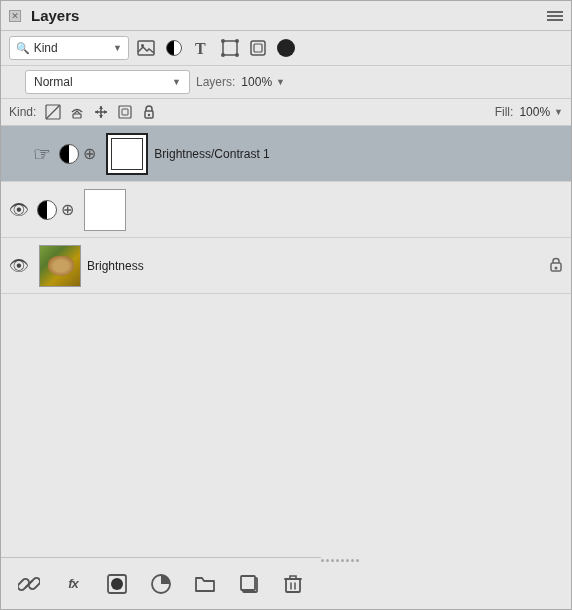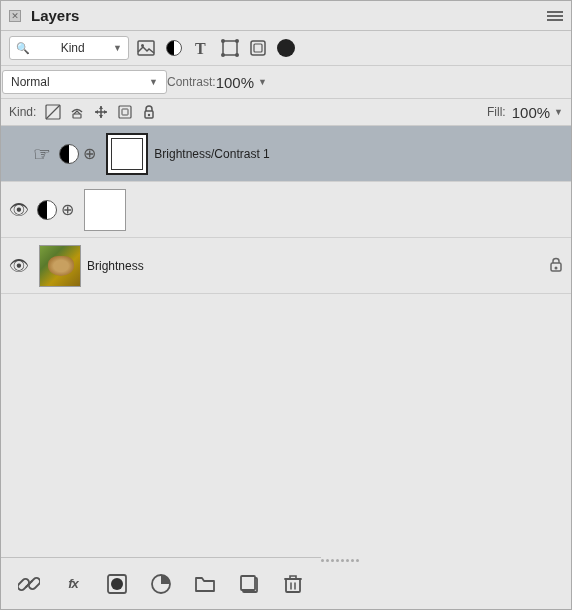--- a/index.html
+++ b/index.html
@@ -88,21 +88,20 @@
       gap: 4px;
     }
     .search-icon-sm {
       font-size: 11px;
       color: #666;
     }
     .search-text {
       font-size: 12px;
       color: #333;
       flex: 1;
-      margin-left: 27px;
     }
     .dropdown-arrow {
       font-size: 9px;
       color: #666;
     }
 
     .toolbar-icon {
       width: 22px;
       height: 22px;
       display: flex;
@@ -123,21 +122,22 @@
       width: 18px;
       height: 18px;
       border-radius: 50%;
       background: #222;
     }
 
     
     .blend-row {
       display: flex;
       align-items: center;
-      padding: 4px 1px;
+      padding: 4px 24px;
+      gap: 6px;
       background: #e8e8e8;
       border-bottom: 1px solid #ccc;
       flex-shrink: 0;
     }
     .blend-select {
       display: flex;
       align-items: center;
       background: white;
       border: 1px solid #bbb;
       border-radius: 3px;
@@ -154,21 +154,21 @@
     .opacity-label {
       font-size: 12px;
       color: #666;
     }
     .opacity-value {
       display: flex;
       align-items: center;
       gap: 4px;
     }
     .pct-text {
-      font-size: 15px;
+      font-size: 12px;
       color: #333;
     }
 
     
     .lock-row {
       display: flex;
       align-items: center;
       padding: 4px 8px;
       gap: 6px;
       background: #e8e8e8;
@@ -437,21 +437,21 @@
     <div class="toolbar-icon">
       <div class="circle-black"></div>
     </div>
   </div>
 
   <div class="blend-row">
     <div class="blend-select">
       <span class="blend-label">Normal</span>
       <span class="dropdown-arrow">▼</span>
     </div>
-    <span class="opacity-label">Contrast:</span>
+    <span class="opacity-label">Layers:</span>
     <div class="opacity-value">
       <span class="pct-text">100%</span>
       <span class="dropdown-arrow">▼</span>
     </div>
   </div>
 
   <div class="lock-row">
     <span class="lock-label">Kind:</span>
     <div class="lock-icon">
       <svg width="16" height="16" viewBox="0 0 16 16">

